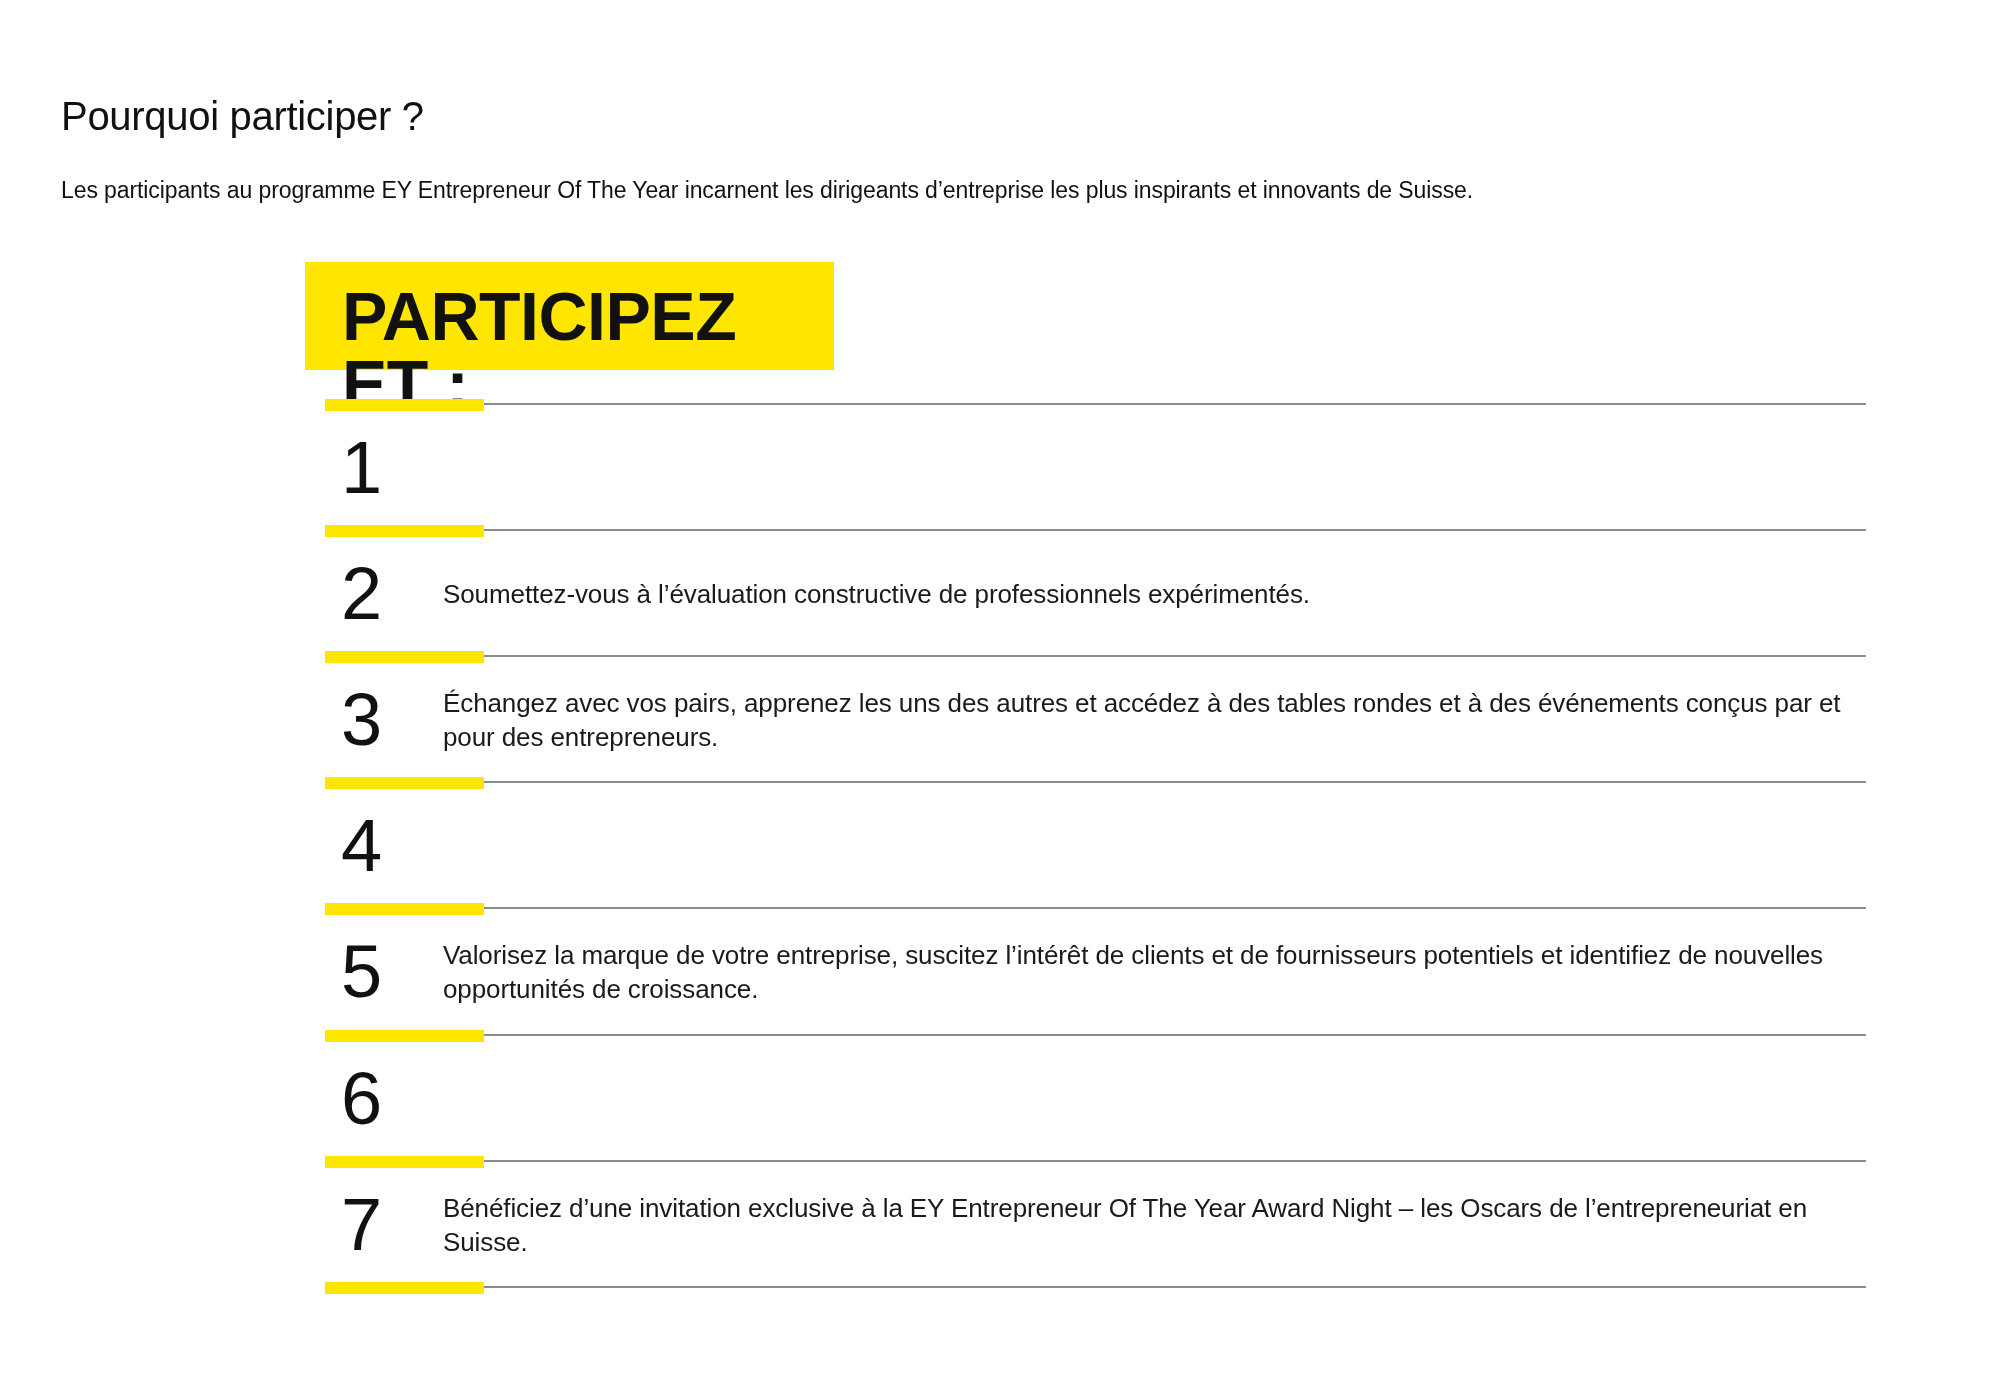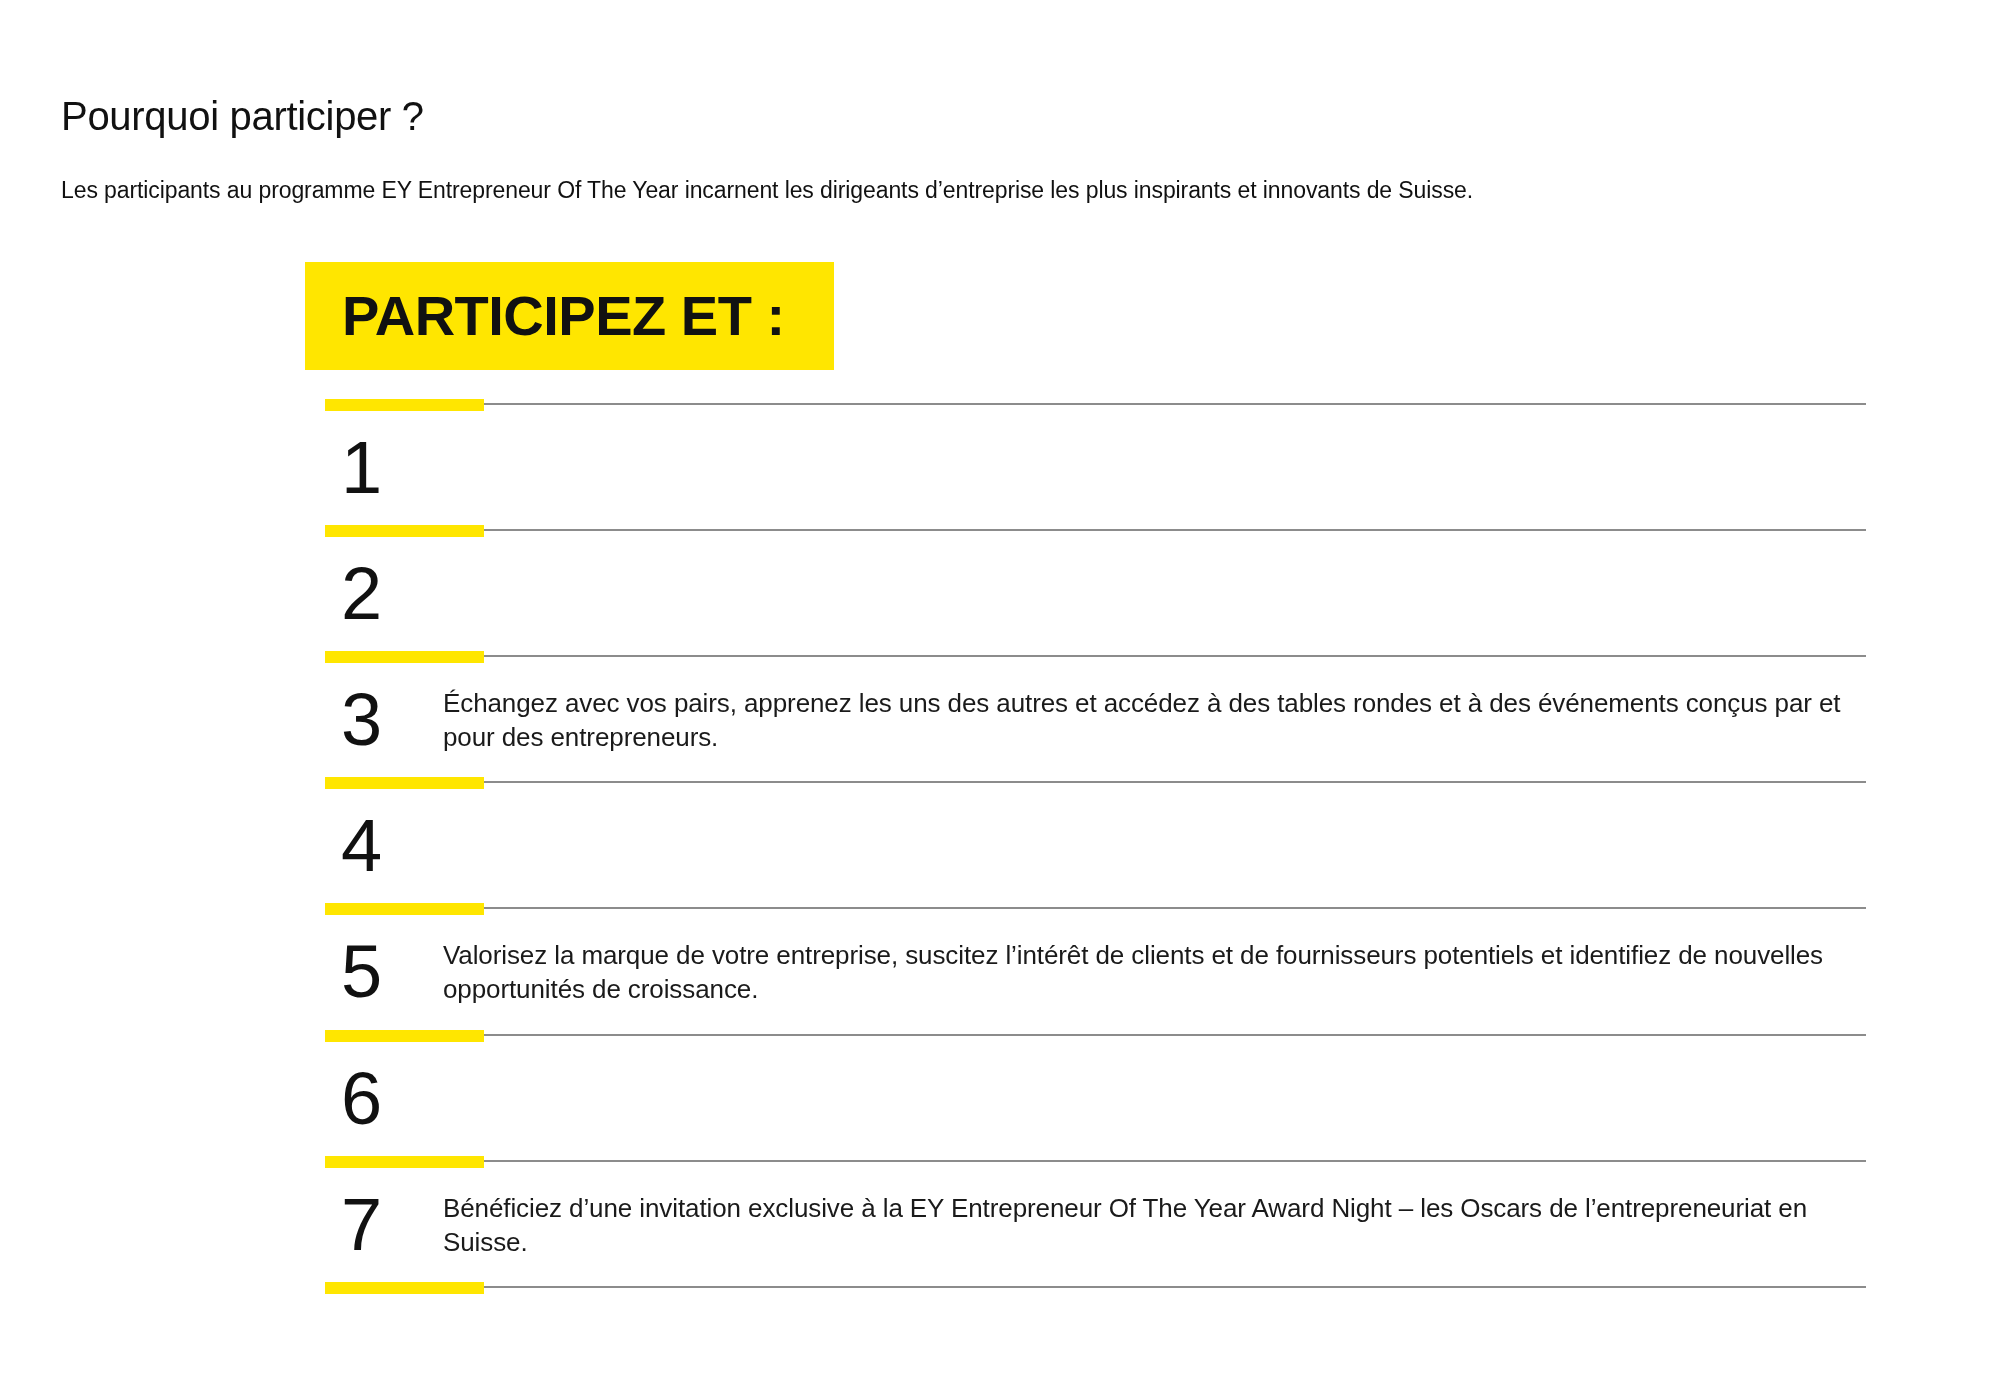--- a/index.html
+++ b/index.html
@@ -41,21 +41,21 @@
       left: 305px;
       top: 262px;
       width: 529px;
       height: 108px;
       background: var(--accent, #FFE600);
     }
     .banner-text {
       position: absolute;
       left: 37px;
       top: 20px;
-      font-size: 56px;
+      font-size: 68px;
       line-height: 68px;
       font-weight: bold;
       color: #111;
       letter-spacing: -0.5px;
       margin: 0;
     }
     .list {
       position: absolute;
       left: 0;
       top: 0;
@@ -127,20 +127,21 @@
   </div>
     <div class="row" style="top: 411px;">
     <div class="row-number">1</div>
   </div>
     <div class="divider" style="top: 525px;">
     <div class="bar"></div>
     <div class="rule" style="background: rgb(140, 140, 140);"></div>
   </div>
     <div class="row" style="top: 537px;">
     <div class="row-number">2</div>
+    <div class="row-text">Soumettez-vous à l’évaluation constructive de professionnels expérimentés.</div>
   </div>
     <div class="divider" style="top: 651px;">
     <div class="bar"></div>
     <div class="rule" style="background: rgb(140, 140, 140);"></div>
   </div>
     <div class="row" style="top: 663px;">
     <div class="row-number">3</div>
     <div class="row-text">Échangez avec vos pairs, apprenez les uns des autres et accédez à des tables rondes et à des événements conçus par et pour des entrepreneurs.</div>
   </div>
     <div class="divider" style="top: 777px;">

